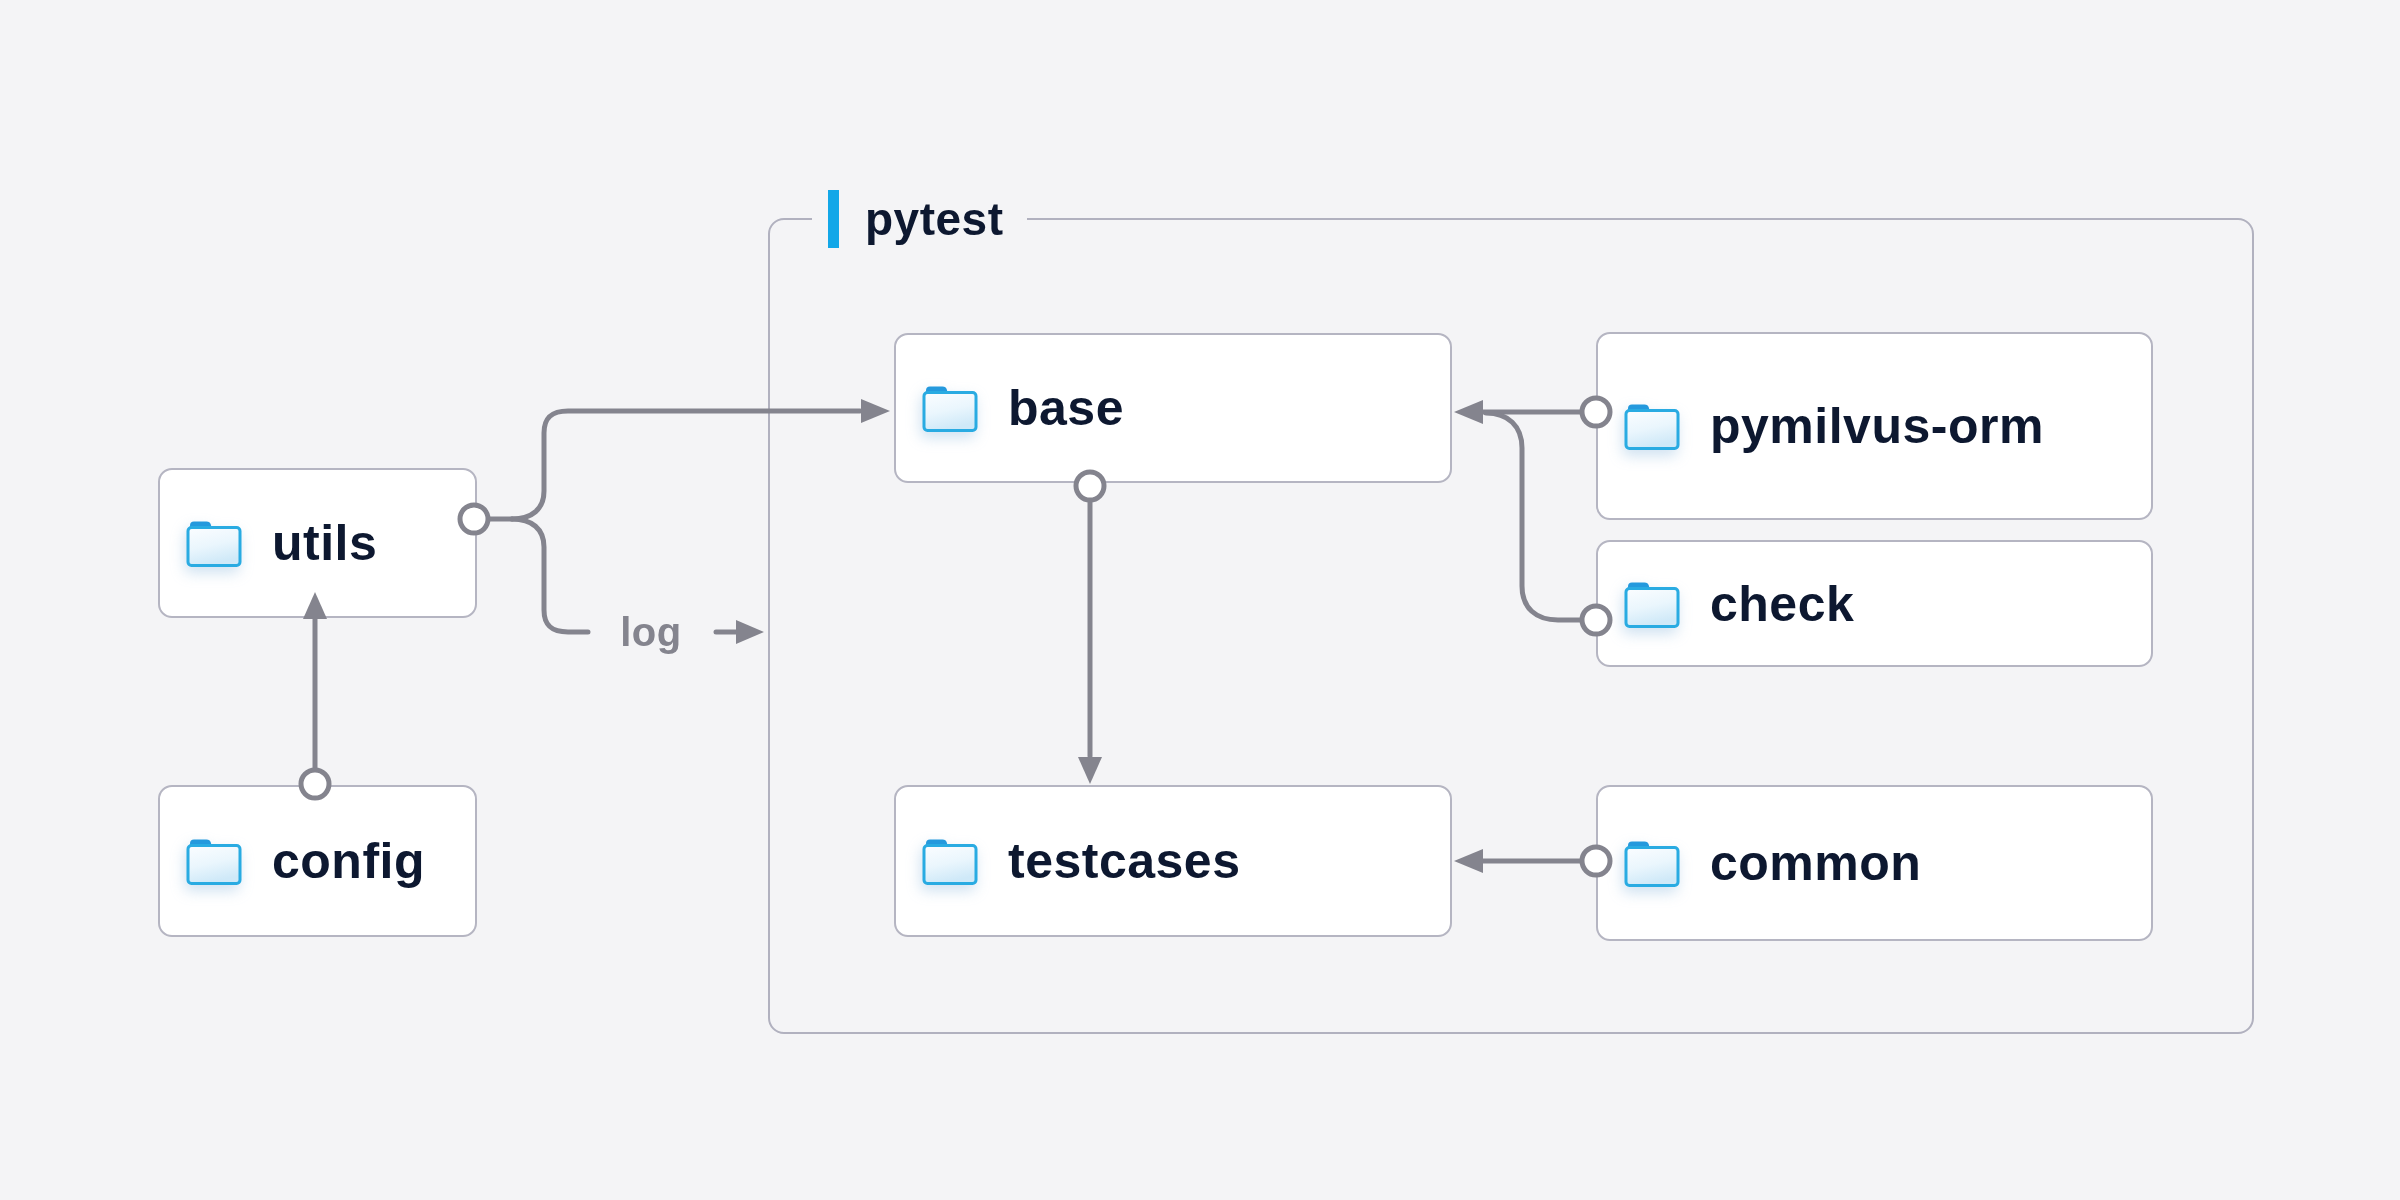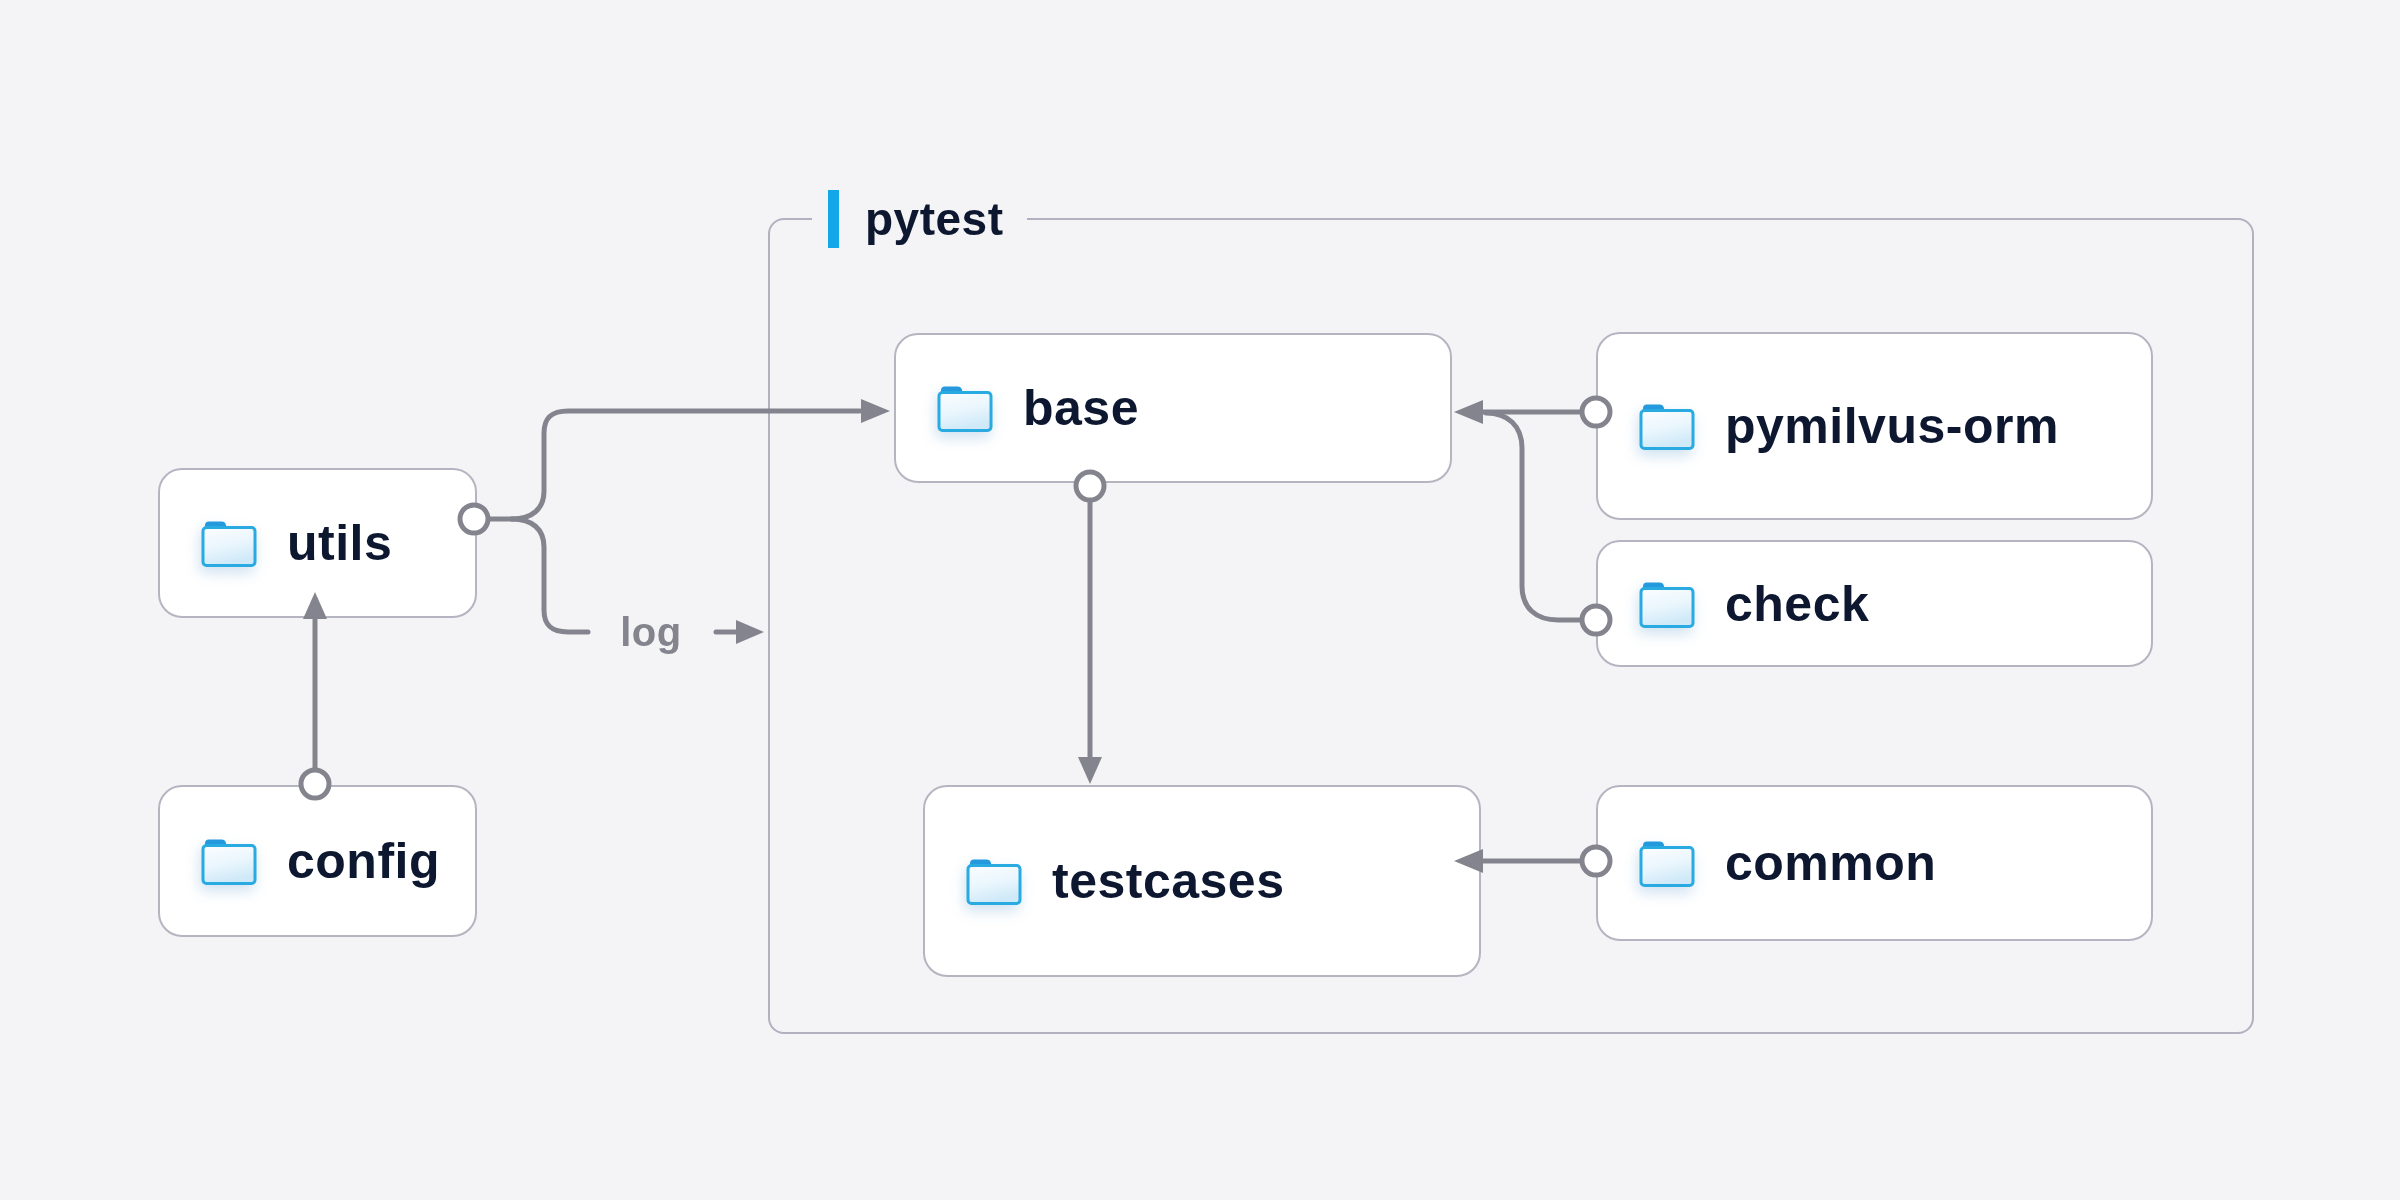--- a/index.html
+++ b/index.html
@@ -39,24 +39,24 @@
     font-size: 46px; font-weight: 600;
     color: #0d1830;
     letter-spacing: 0.5px;
     white-space: nowrap;
   }
   
   .node {
     position: absolute;
     background: #ffffff;
     border: 2.5px solid #b5b5c2;
-    border-radius: 24px;
+    border-radius: 14px;
     box-sizing: border-box;
     display: flex; align-items: center;
-    padding-left: 38px;
+    padding-left: 23px;
     z-index: 2;
   }
   .folder-icon {
     display: inline-flex; flex: none;
     filter: drop-shadow(-2px 6px 7px rgba(110, 165, 210, 0.32));
   }
   .node-label {
     margin-left: 27px;
     font-size: 50px; font-weight: 600;
     color: #0d1830;
@@ -151,21 +151,21 @@
   <div class="node" style="left:1596px; top:540px; width:557px; height:127px;">
     <span class="folder-icon">
       <svg width="62" height="50" viewBox="0 0 62 50">
           <path d="M7 13 V7.5 Q7 3.5 11 3.5 H23.5 Q27 3.5 27.8 6.5 L29.4 13 Z" fill="#2499dd"></path>
           <rect x="5" y="9.5" width="52" height="38" rx="3.5" fill="url(#folderGrad)" stroke="#29abe2" stroke-width="3"></rect>
         </svg>
     </span>
     <span class="node-label">check</span>
   </div>
 
-  <div class="node" style="left:894px; top:785px; width:558px; height:192px;margin-left:29px;">
+  <div class="node" style="left:894px; top:785px; width:558px; height:152px;">
     <span class="folder-icon">
       <svg width="62" height="50" viewBox="0 0 62 50">
           <path d="M7 13 V7.5 Q7 3.5 11 3.5 H23.5 Q27 3.5 27.8 6.5 L29.4 13 Z" fill="#2499dd"></path>
           <rect x="5" y="9.5" width="52" height="38" rx="3.5" fill="url(#folderGrad)" stroke="#29abe2" stroke-width="3"></rect>
         </svg>
     </span>
     <span class="node-label">testcases</span>
   </div>
 
   <div class="node" style="left:1596px; top:785px; width:557px; height:156px;">

